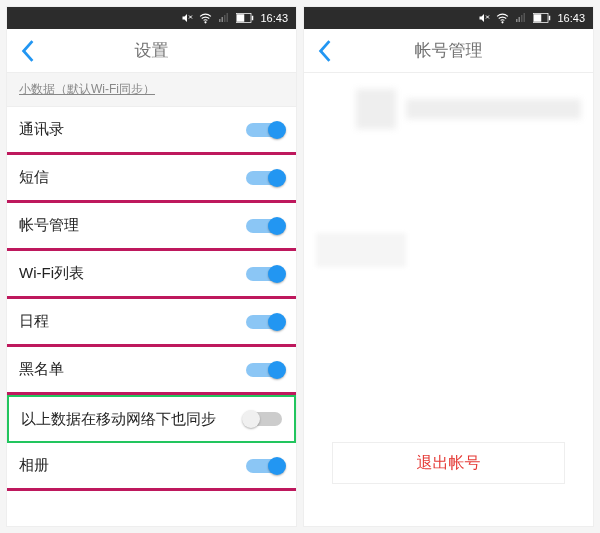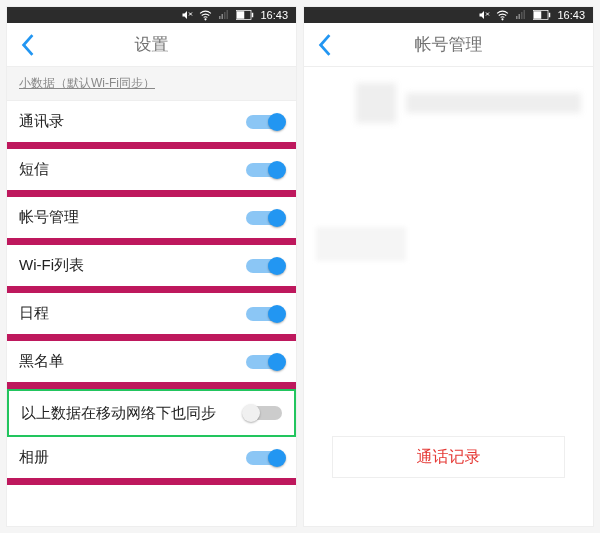--- a/index.html
+++ b/index.html
@@ -14,21 +14,21 @@
   }
   .phone {
     flex: 1;
     background: #fff;
     display: flex;
     flex-direction: column;
     border: 1px solid #eee;
     overflow: hidden;
   }
   .status-bar {
-    height: 16px;
+    height: 22px;
     background: #2c2c2c;
     color: #fff;
     display: flex;
     align-items: center;
     justify-content: flex-end;
     font-size: 11px;
     padding: 0 8px;
     gap: 6px;
   }
   .status-icon { display: inline-flex; align-items: center; }
@@ -65,21 +65,21 @@
     background: #f5f5f5;
     border-bottom: 1px solid #eee;
     text-decoration: underline;
   }
   .row {
     display: flex;
     align-items: center;
     justify-content: space-between;
     padding: 0 12px;
     height: 48px;
-    border-bottom: 7px solid #be185d;
+    border-bottom: 3px solid #be185d;
     background: #fff;
     position: relative;
   }
   .row-label {
     font-size: 15px;
     color: #222;
   }
   .toggle {
     width: 38px;
     height: 14px;
@@ -300,16 +300,16 @@
     <div class="nav-title">帐号管理</div>
   </div>
 
   <div class="account-body">
     <div class="avatar-block">
       <div class="avatar"></div>
       <div class="avatar-text"></div>
     </div>
     <div class="spacer-block"></div>
     <div class="logout-btn">
-      <span>通话记录</span>
+      <span>退出帐号</span>
     </div>
   </div>
 </div>
 
 </body></html>

